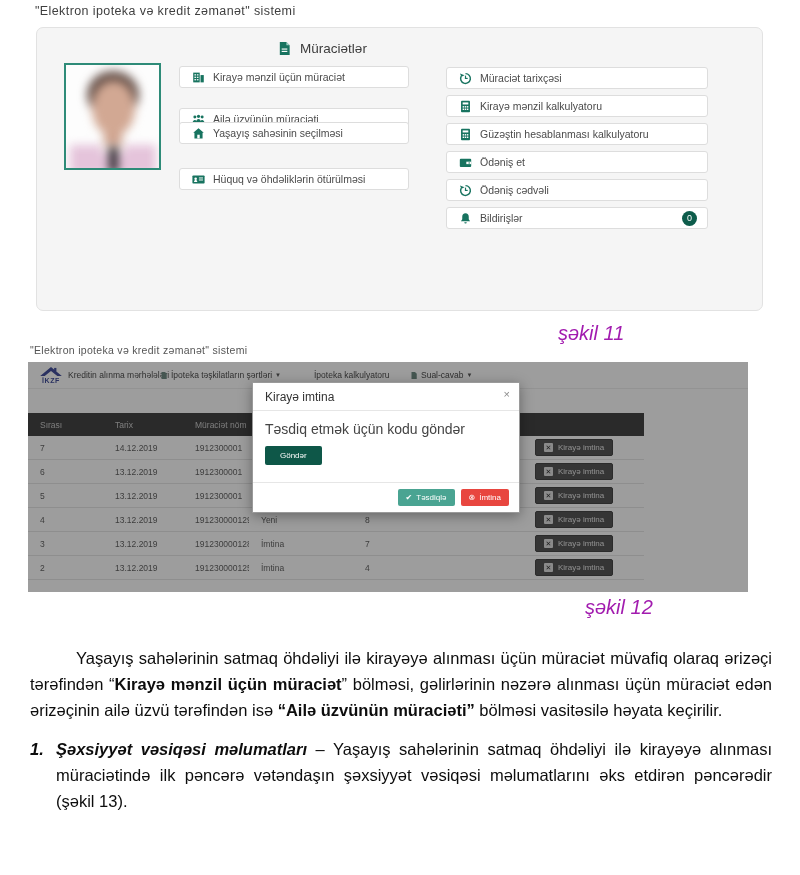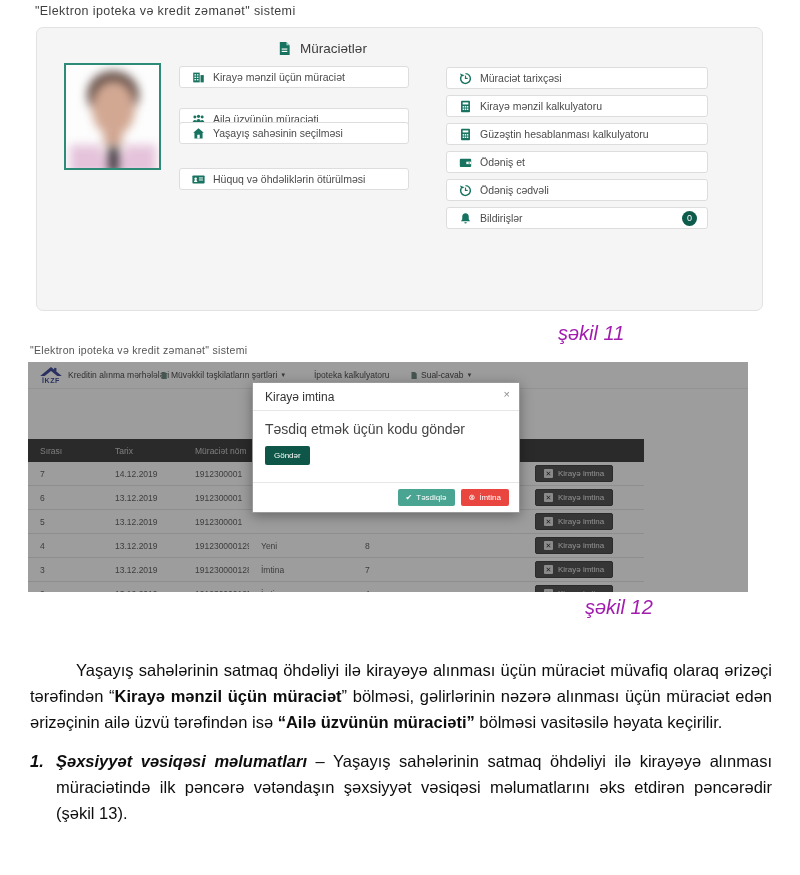--- a/index.html
+++ b/index.html
@@ -39,45 +39,45 @@
   .win-title2 { position:absolute; left:30px; top:344px; font-size:10.5px; color:#555; letter-spacing:.3px; }
   .shot2 { position:absolute; left:28px; top:362px; width:720px; height:230px; background:#fff; overflow:hidden; }
   .navbar { position:absolute; left:0; top:0; width:100%; height:27px; background:#fff; border-bottom:1px solid #ececec; }
   .logo { position:absolute; left:5px; top:2px; width:36px; height:23px; display:flex; flex-direction:column; align-items:center; justify-content:center; background:#fff; }
   .logo svg { width:22px; height:9px; }
   .logo-text { font-size:7px; font-weight:bold; color:#2b3990; letter-spacing:.6px; line-height:1; margin-top:1px; }
   .nav-item { position:absolute; top:8px; font-size:8.5px; color:#333; display:flex; align-items:center; gap:3px; cursor:pointer; white-space:nowrap; }
   .nav-item svg { width:8px; height:9px; fill:#5d7d74; }
   .caret { font-size:6px; color:#444; }
 
-  .table { position:absolute; left:0; top:77px; width:616px; font-size:8.5px; }
+  .table { position:absolute; left:0; top:51px; width:616px; font-size:8.5px; }
   .thead, .trow { display:grid; grid-template-columns:75px 80px 66px 104px 170px 225px; }
   .thead { background:#2b2b2b; height:23px; }
   .th { color:#c4c4c4; display:flex; align-items:center; padding-left:12px; overflow:hidden; white-space:nowrap; }
   .trow { background:#fff; height:24px; border-bottom:1px solid #e3e3e3; }
   .td { color:#4f4f4f; display:flex; align-items:center; padding-left:12px; overflow:hidden; white-space:nowrap; }
   .row-btn { display:inline-flex; align-items:center; gap:5px; height:17px; padding:0 8px; background:#3f3f3f; border:1px solid #2d2d2d; border-radius:2px; color:#e4e4e4; font-size:8px; font-family:inherit; cursor:pointer; }
   .xbox { width:9px; height:9px; background:#dcdcdc; color:#1c1c1c; font-size:7px; line-height:9px; text-align:center; border-radius:1px; }
 
   .backdrop { position:absolute; inset:0; background:rgba(42,42,42,0.46); z-index:4; }
 
   .modal { position:absolute; left:224px; top:20px; width:268px; height:131px; background:#fff; border:1px solid #9a9a9a; box-shadow:0 3px 12px rgba(0,0,0,.35); z-index:5; display:flex; flex-direction:column; }
   .modal-head { position:relative; padding:7px 12px 6px; border-bottom:1px solid #e6e6e6; font-size:12px; color:#333; }
   .modal-close { position:absolute; right:9px; top:5px; font-size:11px; color:#8a8a8a; cursor:pointer; background:none; border:none; font-family:inherit; }
   .modal-body { padding:10px 12px 0; flex:1; }
   .modal-text { font-size:14px; color:#444; }
-  .send-btn { margin-top:9px; background:#0e5748; color:#fff; border:none; border-radius:2px; font-size:8px; padding:5px 9px; font-family:inherit; cursor:pointer; }
+  .send-btn { margin-top:9px; background:#0e5748; color:#fff; border:none; border-radius:2px; font-size:8px; padding:5px 15px; font-family:inherit; cursor:pointer; }
   .modal-foot { border-top:1px solid #e6e6e6; padding:6px 10px; display:flex; justify-content:flex-end; gap:6px; }
   .m-btn { display:inline-flex; align-items:center; gap:4px; border:none; border-radius:2px; color:#fff; font-size:8px; padding:4px 8px; font-family:inherit; cursor:pointer; }
   .m-confirm { background:#4aa492; }
   .m-cancel { background:#e8463f; }
   .m-ic { font-size:8px; }
 
   
-  .bodytext { position:absolute; left:30px; top:645px; width:742px; font-size:16.5px; line-height:26px; color:#0d0d0d;margin-top:12px; }
+  .bodytext { position:absolute; left:30px; top:645px; width:742px; font-size:16.5px; line-height:26px; color:#0d0d0d; }
   .p1 { text-align:justify; text-indent:46px; }
   .li { display:flex; margin-top:13px; }
   .li-marker { width:26px; flex:0 0 auto; font-weight:bold; font-style:italic; }
   .li-text { flex:1; text-align:justify; }
 </style>
 </head>
 <body>
 
 <div class="page">
 
@@ -231,21 +231,21 @@
           </svg>
         <span class="logo-text">İKZF</span>
       </div>
       <div class="nav-item" style="left:40px">
         <span>Kreditin alınma mərhələləri</span>
       </div>
       <div class="nav-item" style="left:132px">
         <svg viewBox="0 0 16 16">
             <path d="M3 1h7l3.5 3.5V15H3z"></path>
           </svg>
-        <span>Müvəkkil təşkilatların şərtləri</span>
+        <span>İpoteka təşkilatların şərtləri</span>
         <span class="caret">▼</span>
       </div>
       <div class="nav-item" style="left:286px">
         <span>İpoteka kalkulyatoru</span>
       </div>
       <div class="nav-item" style="left:382px">
         <svg viewBox="0 0 16 16">
             <path d="M3 1h7l3.5 3.5V15H3z"></path>
           </svg>
         <span>Sual-cavab</span>

